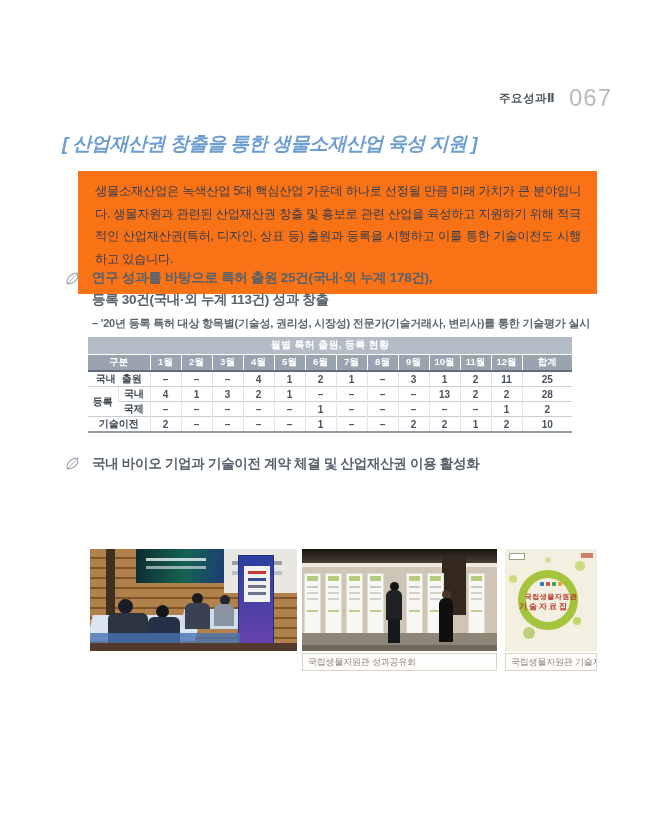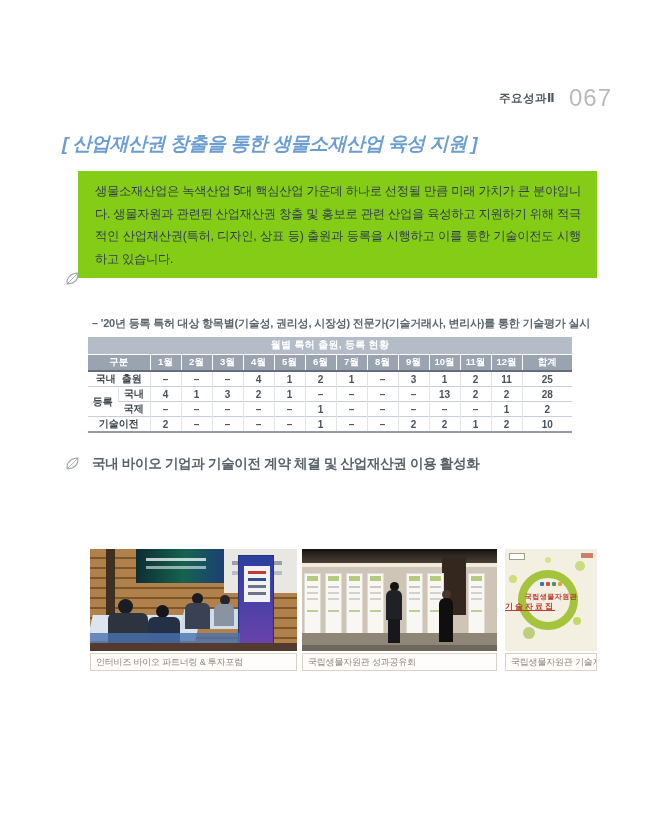--- a/index.html
+++ b/index.html
@@ -9,21 +9,21 @@
 
   
   .page-header { position:absolute; top:36px; right:40px; display:flex; align-items:center; gap:14px;margin-top:48px; }
   .ph-label { font-size:11.5px; font-weight:bold; color:#4e565e; letter-spacing:0.5px; }
   .ph-num { font-size:24px; color:#b9babc; letter-spacing:1px; }
 
   
   .doc-title { position:absolute; left:62px; top:131px; font-size:19px; font-weight:bold; color:#6d9ed1; letter-spacing:-0.5px;font-style:italic; }
 
   
-  .intro-box { position:absolute; left:78px; top:171px; width:519px; background:#84cc16; padding:9px 16px 8px 17px; }
+  .intro-box { position:absolute; left:78px; top:171px; width:519px; background:#f97316; padding:9px 16px 24px 17px; }
   .intro-box p { font-size:12.3px; line-height:22.5px; color:#333d52; text-align:justify; letter-spacing:-0.3px; }
 
   
   .leaf-icon { position:absolute; width:17px; height:17px; }
   .sec-head { position:absolute; left:92px; width:490px; font-size:13.5px; font-weight:bold; color:#57616b; letter-spacing:-0.3px; }
   .sec-head span { display:block; line-height:22px; }
   .sec-bullets { position:absolute; left:92px; width:500px; }
   .sec-bullets div { font-size:11px; font-weight:bold; color:#5b656e; line-height:20px; letter-spacing:-0.2px; }
 
   
@@ -75,21 +75,21 @@
   .p2-floor { left:0; top:84px; width:195px; height:18px; background:#8f8678; }
   .p2-floor-edge { left:0; top:96px; width:195px; height:6px; background:#6f675b; }
 
   
   .p3-bg { inset:0; background:#f4f0e1; }
   .p3-ring { left:13px; top:21px; width:60px; height:60px; border:8px solid #a5c43d; border-radius:50%; }
   .p3-dot { border-radius:50%; }
   .p3-logo { left:0; top:33px; width:92px; display:flex; justify-content:center; gap:2px; }
   .p3-logo i { width:4px; height:4px; border-radius:1px; }
   .p3-t1 { left:0; top:43px; width:92px; text-align:center; font-size:7px; font-weight:bold; color:#b8392f; letter-spacing:0.5px; }
-  .p3-t2 { left:0; top:52px; width:78px; text-align:left; font-size:8px; font-weight:bold; color:#b8392f; letter-spacing:2px;text-decoration:underline; }
+  .p3-t2 { left:0; top:52px; width:78px; text-align:center; font-size:8px; font-weight:bold; color:#b8392f; letter-spacing:2px; }
   .p3-corner-l { left:4px; top:4px; width:16px; height:7px; border:1px solid #9aa08a; background:#ffffff; }
   .p3-corner-r { right:4px; top:4px; width:12px; height:5px; background:#c66b55; opacity:.85; }
 </style>
 </head>
 <body>
 
 <div class="page">
 
   <div class="page-header">
     <span class="ph-label">주요성과Ⅱ</span>
@@ -99,20 +99,24 @@
   <h1 class="doc-title">[ 산업재산권 창출을 통한 생물소재산업 육성 지원 ]</h1>
 
   <div class="intro-box">
     <p>생물소재산업은 녹색산업 5대 핵심산업 가운데 하나로 선정될 만큼 미래 가치가 큰 분야입니다. 생물자원과 관련된 산업재산권 창출 및 홍보로 관련 산업을 육성하고 지원하기 위해 적극적인 산업재산권(특허, 디자인, 상표 등) 출원과 등록을 시행하고 이를 통한 기술이전도 시행하고 있습니다.</p>
   </div>
 
   <svg class="leaf-icon" style="left:64px; top:270px;" viewBox="0 0 17 17">
     <path d="M3.2 13.8 C2.2 8.5 6.5 3.2 13.8 3.0 C14.5 9.5 10.5 14.2 3.2 13.8 Z" fill="none" stroke="#9aa4ae" stroke-width="1.1"></path>
     <path d="M3.2 13.8 C6.5 10.5 10 7.5 13.8 3.0" fill="none" stroke="#9aa4ae" stroke-width="0.9"></path>
   </svg>
+  <div class="sec-head" style="top:267px;">
+    <span>연구 성과를 바탕으로 특허 출원 25건(국내·외 누계 178건),</span>
+    <span>등록 30건(국내·외 누계 113건) 성과 창출</span>
+  </div>
   <div class="sec-bullets" style="top:313px;">
     <div>– '20년 등록 특허 대상 항목별(기술성, 권리성, 시장성) 전문가(기술거래사, 변리사)를 통한 기술평가 실시</div>
   </div>
 
   <div class="ptable-wrap">
     <table class="ptable">
       <colgroup>
         <col style="width:30px">
           <col style="width:32px">
         <col style="width:31px">
@@ -259,21 +263,20 @@
         <span class="head abs" style="left:102px;top:44px;width:11px;height:11px;background:#1a1c22;"></span>
         <span class="body abs" style="left:95px;top:54px;width:25px;height:26px;background:#3a4152;"></span>
       </div>
       <div class="person">
         <span class="head abs" style="left:130px;top:46px;width:10px;height:10px;background:#23252b;"></span>
         <span class="body abs" style="left:124px;top:55px;width:20px;height:22px;background:#8a93a2;"></span>
       </div>
       <div class="abs p1-cloth"></div>
       <div class="abs p1-floor"></div>
     </div>
-    <figcaption class="ph-cap">인터비즈 바이오 파트너링 &amp; 투자포럼</figcaption>
   </figure>
 
   <figure class="photo" style="left:302px; width:195px;">
     <div class="ph-img">
       <div class="abs p2-wall"></div>
       <div class="abs p2-ceiling"></div>
       <div class="abs p2-glow"></div>
       <div class="abs p2-door"></div>
       <div class="abs p2-panel" style="left:2px;">
           <b></b>

